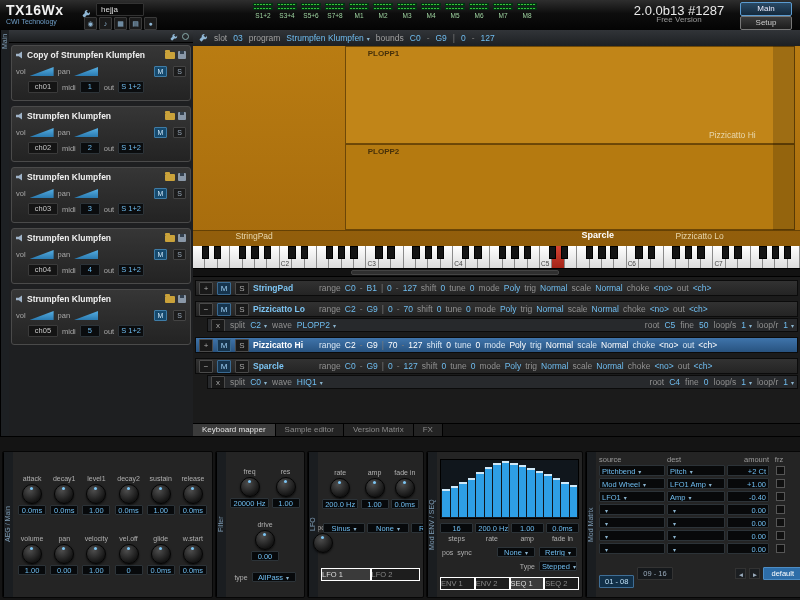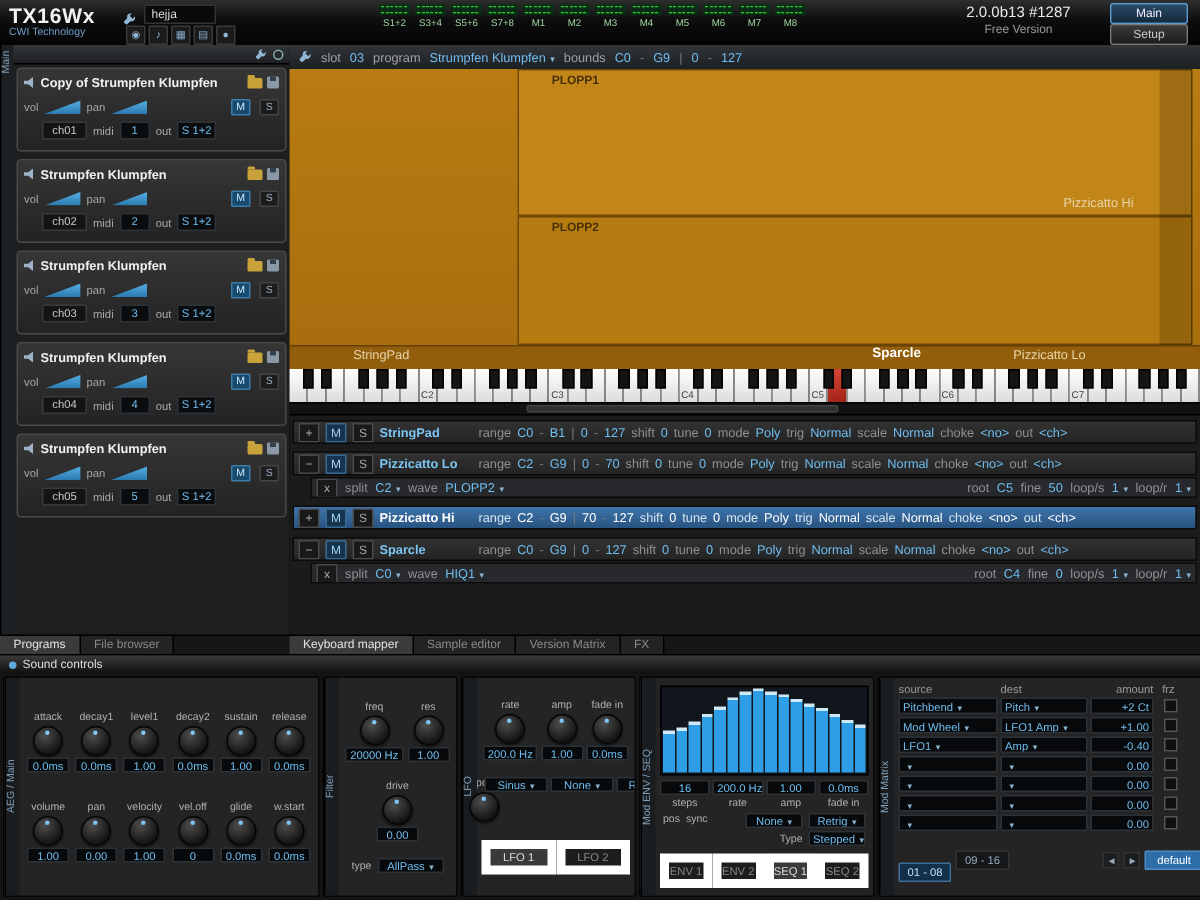--- a/index.html
+++ b/index.html
@@ -9,21 +9,21 @@
   .logo{position:absolute;left:6px;top:2px;font-size:14px;font-weight:bold;color:#f2f2f2;letter-spacing:.5px;}
   .logosub{position:absolute;left:6px;top:18px;font-size:7px;color:#6f9fc9;}
   .tb-wrench{position:absolute;left:82px;top:4px;}
   .userbox{position:absolute;left:96px;top:3px;min-width:38px;height:11px;line-height:11px;background:#0a0a0a;border:1px solid #333;color:#ddd;font-size:8px;padding:0 4px;border-radius:1px;}
   .iconrow{position:absolute;left:84px;top:17px;display:flex;gap:2px;}
   .tbicon{width:11px;height:11px;line-height:11px;text-align:center;font-size:7px;color:#8fb6d4;background:#1b1b1b;border:1px solid #3a3a3a;border-radius:1px;}
   .meters{position:absolute;left:252px;top:3px;display:flex;gap:2px;}
   .meter{width:22px;display:flex;flex-direction:column;gap:1px;align-items:center;}
   .meter-bar{width:20px;height:3px;background:repeating-linear-gradient(90deg,#35c33a 0 2px,#0a3a0c 2px 3px);border:1px solid #031;box-sizing:border-box;}
   .meter-label{font-size:6.5px;color:#9fd4a1;margin-top:1px;white-space:nowrap;}
-  .vertext{position:absolute;right:66px;top:3px;width:110px;text-align:center;font-size:10px;color:#e9e9e9;}
+  .vertext{position:absolute;right:66px;top:3px;width:110px;text-align:center;font-size:13px;color:#e9e9e9;}
   .freetext{position:absolute;right:66px;top:15px;width:110px;text-align:center;font-size:8px;color:#9a9a9a;}
   .mainbtn,.setupbtn{position:absolute;right:8px;width:50px;height:12px;line-height:12px;text-align:center;font-size:8px;border-radius:2px;}
   .mainbtn{top:2px;color:#eef;background:linear-gradient(#2a4a66,#14293c);border:1px solid #5b9bd0;}
   .setupbtn{top:16px;color:#ccc;background:linear-gradient(#3a3a3a,#1c1c1c);border:1px solid #777;}
   
   .sidebar{position:absolute;left:0;top:30px;width:193px;bottom:163px;background:#1e1f21;border-right:1px solid #000;}
   .sidestrip{position:absolute;left:0;top:0;bottom:0;width:9px;background:#1d2023;border-right:1px solid #000;color:#7e9cb5;font-size:7px;writing-mode:vertical-rl;transform:rotate(180deg);text-align:right;padding:4px 0;box-sizing:border-box;}
   .sidehead{position:absolute;top:0;left:9px;right:0;height:12px;background:linear-gradient(#33363a,#1e2022);border-bottom:1px solid #000;display:flex;justify-content:flex-end;align-items:center;gap:4px;padding:0 4px;}
   .pin{width:5px;height:5px;border:1px solid #8aa;border-radius:50%;}
   .sideprogs{position:absolute;top:12px;left:9px;right:0;bottom:13px;overflow:hidden;padding:3px 2px;}
@@ -96,21 +96,21 @@
   .kcell{display:flex;flex-direction:column;align-items:center;gap:1px;min-width:0;}
   .klab{font-size:7px;color:#b0b0b0;height:9px;line-height:9px;text-align:center;white-space:nowrap;}
   .knob{width:18px;height:18px;border-radius:50%;background:radial-gradient(circle at 38% 30%,#4d4d4d,#141414 72%);border:1px solid #050505;position:relative;box-shadow:0 1px 2px rgba(0,0,0,.7);}
   .knob::after{content:"";position:absolute;left:7px;top:2px;width:3px;height:3px;border-radius:50%;background:#7cc4f2;}
   .vbox{height:10px;line-height:10px;background:#07090b;border:1px solid #2c3338;border-radius:1px;color:#6fbdf0;font-size:7.5px;text-align:center;padding:0 2px;min-width:28px;box-sizing:border-box;white-space:nowrap;overflow:hidden;}
   .typerow{display:flex;align-items:center;justify-content:center;gap:4px;}
   .lfomid{display:flex;align-items:flex-start;padding:0 2px;}
   .stack{margin-left:auto;display:flex;gap:2px;}
   .stack .vbox{width:42px;}
   .tabsrow{display:flex;margin-top:2px;}
-  .stab{flex:1;text-align:center;font-size:7.5px;color:#888;background:#1d1d1d;border:6px solid #ffffff;height:11px;line-height:11px;white-space:nowrap;overflow:hidden;}
+  .stab{flex:1;text-align:left;font-size:7.5px;color:#888;background:#1d1d1d;border:1px solid #ffffff;height:11px;line-height:11px;white-space:nowrap;overflow:hidden;}
   .stab.active{background:#3a3a3a;color:#ddd;}
   .seqchart{height:56px;background:#10161c;border:1px solid #000;display:flex;align-items:flex-end;gap:1px;padding:1px;}
   .seqbar{flex:1;background:linear-gradient(#cfe9f9 0 2px,#2e9fe6 2px 100%);}
   .fieldrow{display:flex;justify-content:space-between;gap:2px;}
   .fcell{width:24%;display:flex;flex-direction:column;gap:1px;align-items:center;}
   .fcell .vbox{width:100%;}
   .seqmid,.seqmid2{display:flex;align-items:center;gap:4px;padding:0 2px;}
   .seqmid .vbox,.seqmid2 .vbox{width:38px;}
   
   .mxhead{display:flex;gap:2px;font-size:7.5px;color:#9a9a9a;padding:0 0 1px 0;}
@@ -357,27 +357,20 @@
             <span class="ms">S</span>
           </div>
           <div class="prog-bot">
             <span class="chbox">ch05</span>
             <span class="plbl">midi</span>
             <span class="pval">5</span>
             <span class="plbl">out</span>
             <span class="pval">S 1+2</span>
           </div>
         </div>
-
-    </div>
-    <div class="paneltabs">
-
-        <div class="ptab active">Programs</div>
-
-        <div class="ptab">File browser</div>
 
     </div>
   </div>
 
   <div class="mapper">
     <div class="mtoolbar">
       <span><svg width="9" height="9" viewBox="0 0 10 10">
             <path fill="#8fb6d4" d="M8.9 2.6c0 .3-.1.7-.3 1L7.2 5 5 2.8l1.4-1.4c-.9-.4-2-.2-2.7.5-.7.7-.9 1.7-.5 2.6L.9 6.8c-.3.3-.3.8 0 1.1l1.2 1.2c.3.3.8.3 1.1 0l2.3-2.3c.9.4 1.9.2 2.6-.5.5-.5.8-1.1.8-1.7z"></path>
           </svg></span>
       <span class="tlbl">slot</span>
@@ -677,24 +670,20 @@
         <div class="ptab">Sample editor</div>
 
         <div class="ptab">Version Matrix</div>
 
         <div class="ptab">FX</div>
 
     </div>
   </div>
 
   <div class="soundpanel">
-    <div class="sndhead">
-      <span class="dot"></span>
-      <span>Sound controls</span>
-    </div>
     <div class="sndbody">
 
       <div class="sect" style="width:209px">
         <div class="strip">AEG / Main</div>
         <div class="sbody">
           <div class="krow">
 
               <div class="kcell">
                 <div class="klab">attack</div>
                 <div class="knob"></div>

